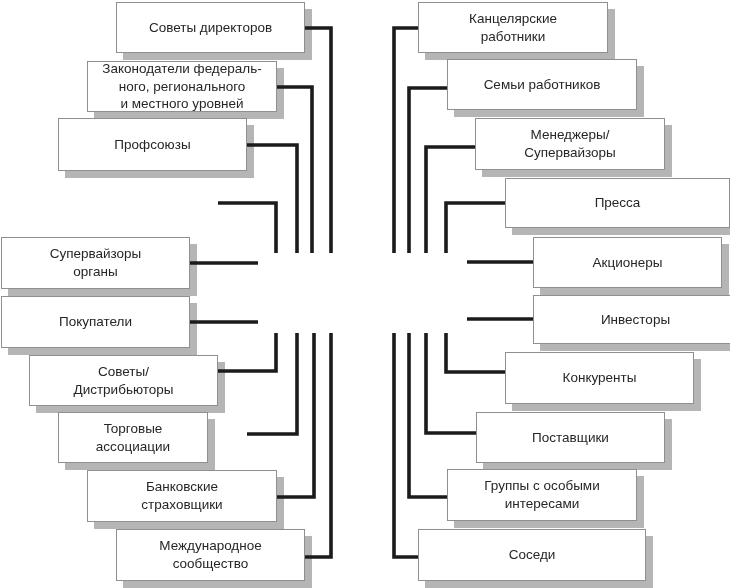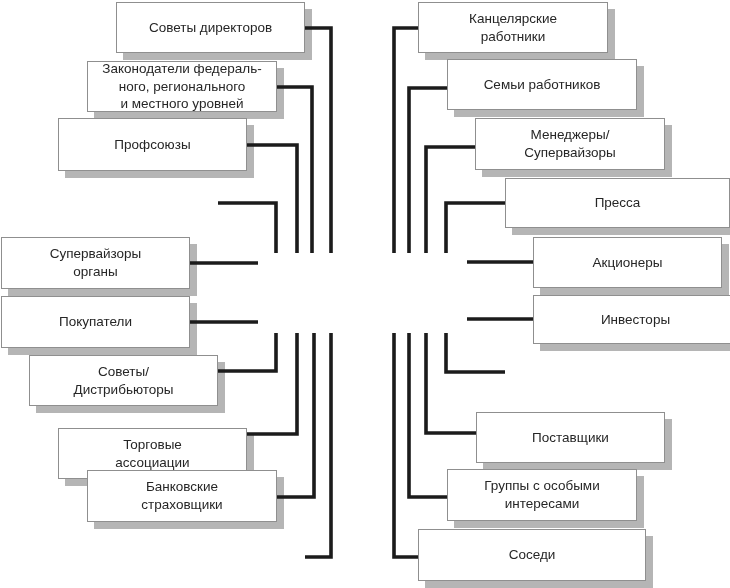--- a/index.html
+++ b/index.html
@@ -92,27 +92,31 @@
     <span class="lbl">Супервайзоры
 органы</span>
   </div>
   <div class="node" style="left:1px;top:296px;width:189px;height:52px">
     <span class="lbl">Покупатели</span>
   </div>
   <div class="node" style="left:29px;top:355px;width:189px;height:51px">
     <span class="lbl">Советы/
 Дистрибьюторы</span>
   </div>
-  <div class="node" style="left:58px;top:428px;width:189px;height:51px">
+  <div class="node" style="left:58px;top:412px;width:150px;height:51px">
     <span class="lbl">Торговые
 ассоциации</span>
   </div>
   <div class="node" style="left:87px;top:470px;width:190px;height:52px">
     <span class="lbl">Банковские
 страховщики</span>
+  </div>
+  <div class="node" style="left:116px;top:529px;width:189px;height:52px">
+    <span class="lbl">Международное
+сообщество</span>
   </div>
 
   <div class="node" style="left:418px;top:2px;width:190px;height:51px">
     <span class="lbl">Канцелярские
 работники</span>
   </div>
   <div class="node" style="left:447px;top:59px;width:190px;height:51px">
     <span class="lbl">Семьи работников</span>
   </div>
   <div class="node" style="left:475px;top:118px;width:190px;height:52px">
@@ -121,20 +125,23 @@
   </div>
   <div class="node" style="left:505px;top:178px;width:225px;height:50px">
     <span class="lbl">Пресса</span>
   </div>
   <div class="node" style="left:533px;top:237px;width:189px;height:51px">
     <span class="lbl">Акционеры</span>
   </div>
   <div class="node" style="left:533px;top:295px;width:205px;height:49px">
     <span class="lbl">Инвесторы</span>
   </div>
+  <div class="node" style="left:505px;top:352px;width:189px;height:52px">
+    <span class="lbl">Конкуренты</span>
+  </div>
   <div class="node" style="left:476px;top:412px;width:189px;height:51px">
     <span class="lbl">Поставщики</span>
   </div>
   <div class="node" style="left:447px;top:469px;width:190px;height:52px">
     <span class="lbl">Группы с особыми
 интересами</span>
   </div>
   <div class="node" style="left:418px;top:529px;width:228px;height:52px">
     <span class="lbl">Соседи</span>
   </div>

